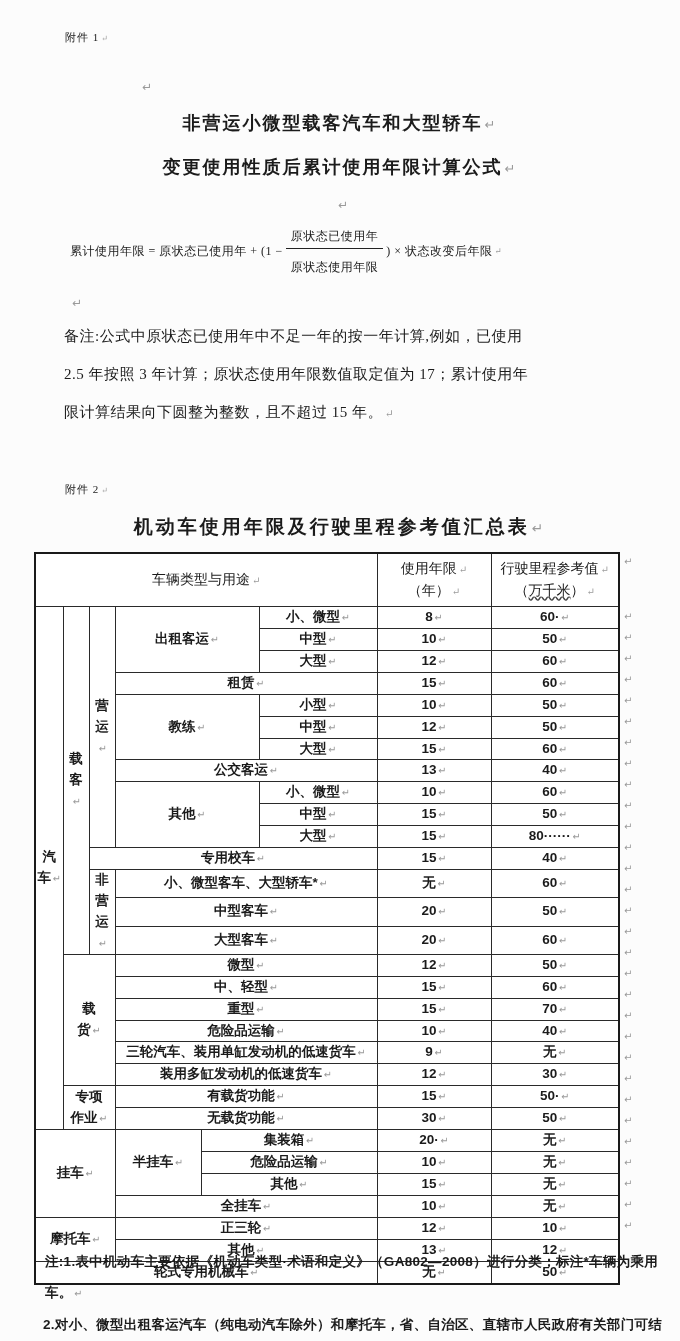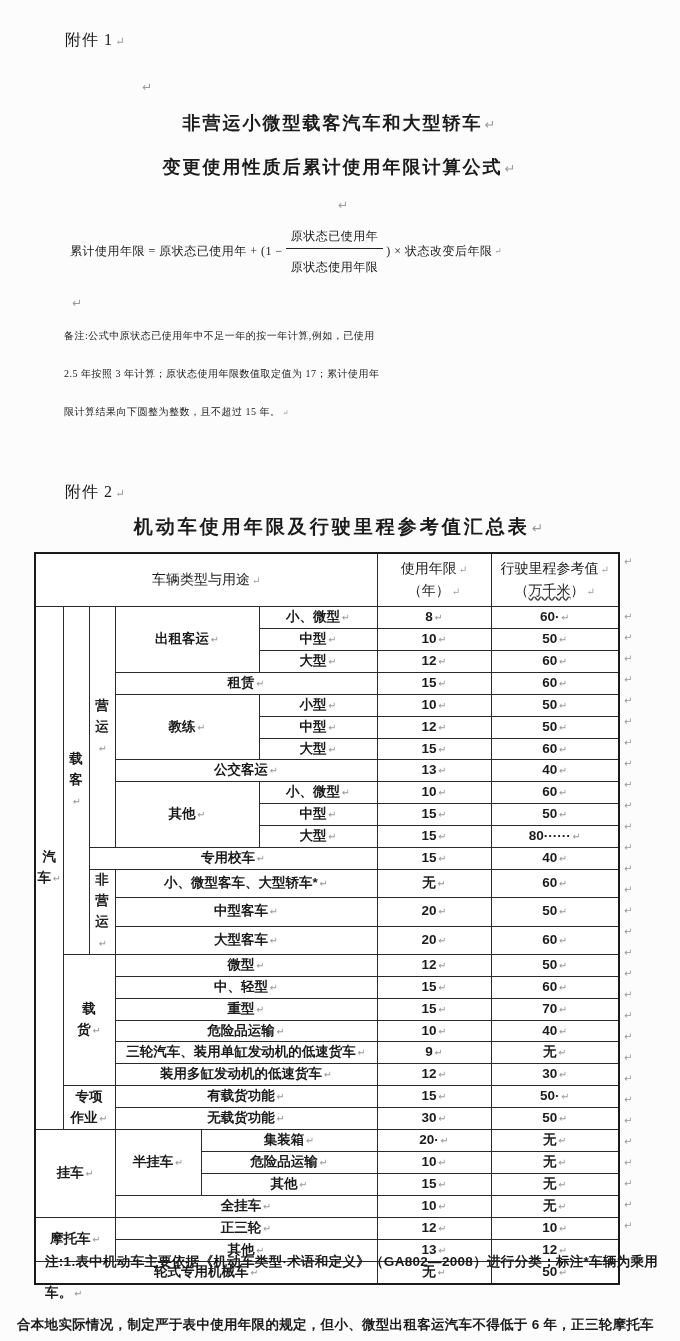--- a/index.html
+++ b/index.html
@@ -6,21 +6,21 @@
   body{background:#e8e8e8;}
   .page{
     position:relative; width:680px; height:1341px; margin:0 auto;
     background:#fcfcfc; overflow:hidden;
     font-family:"Liberation Sans","DejaVu Sans",sans-serif;
     color:#1b1b1b;
   }
   .mark{color:#9a9a9a; font-size:0.72em; padding-left:2px; font-weight:normal;}
   .standalone{position:absolute; font-size:12px;}
 
-  .att-label{position:absolute; left:65px; font-size:16px; letter-spacing:1px;
+  .att-label{position:absolute; left:65px; font-size:11px; letter-spacing:1px;
     font-family:"Liberation Serif","DejaVu Serif",serif;}
   #att1{top:30px;}
   #att2{top:482px;}
 
   .doc-title{
     position:absolute; top:102px; left:0; width:100%; text-align:center;
     font-size:18px; font-weight:bold; letter-spacing:2px; line-height:42px;
     font-family:Liberation Serif, serif;
   }
 
@@ -28,21 +28,21 @@
     position:absolute; top:220px; left:70px; height:62px;
     display:flex; align-items:center; font-size:12px; letter-spacing:0.5px;
     font-family:"Liberation Serif","DejaVu Serif",serif;
   }
   .frac{display:inline-flex; flex-direction:column; text-align:right; margin:16px 3px;}
   .frac .num{border-bottom:1.5px solid #222; padding:1px 5px 3px;}
   .frac .den{padding:10px 5px 0;}
 
   .remark{
     position:absolute; top:317px; left:64px; width:560px;
-    font-size:10px; line-height:38px; letter-spacing:0.5px;
+    font-size:15px; line-height:38px; letter-spacing:0.5px;
     font-family:"Liberation Serif","DejaVu Serif",serif;
   }
 
   .table-title{
     position:absolute; top:514px; left:0; width:100%; text-align:center;
     font-size:19px; font-weight:bold; letter-spacing:3px;
   }
 
   table.summary{
     position:absolute; top:552px; left:34px; width:584px;
@@ -342,17 +342,18 @@
       <div>↵</div>
       <div>↵</div>
       <div>↵</div>
       <div>↵</div>
       <div>↵</div>
       <div>↵</div>
     </div>
 
   <div class="notes">
     <div class="lead"><span>注:1.表中机动车主要依据《机动车类型·术语和定义》（GA802—2008）进行分类；标注*车辆为乘用车。</span><span class="mark">↵</span></div>
+    <div class="indent">2.对小、微型出租客运汽车（纯电动汽车除外）和摩托车，省、自治区、直辖市人民政府有关部门可结</div>
     <div>合本地实际情况，制定严于表中使用年限的规定，但小、微型出租客运汽车不得低于 6 年，正三轮摩托车</div>
 
   </div>
 
 </div>
 
 </body></html>

